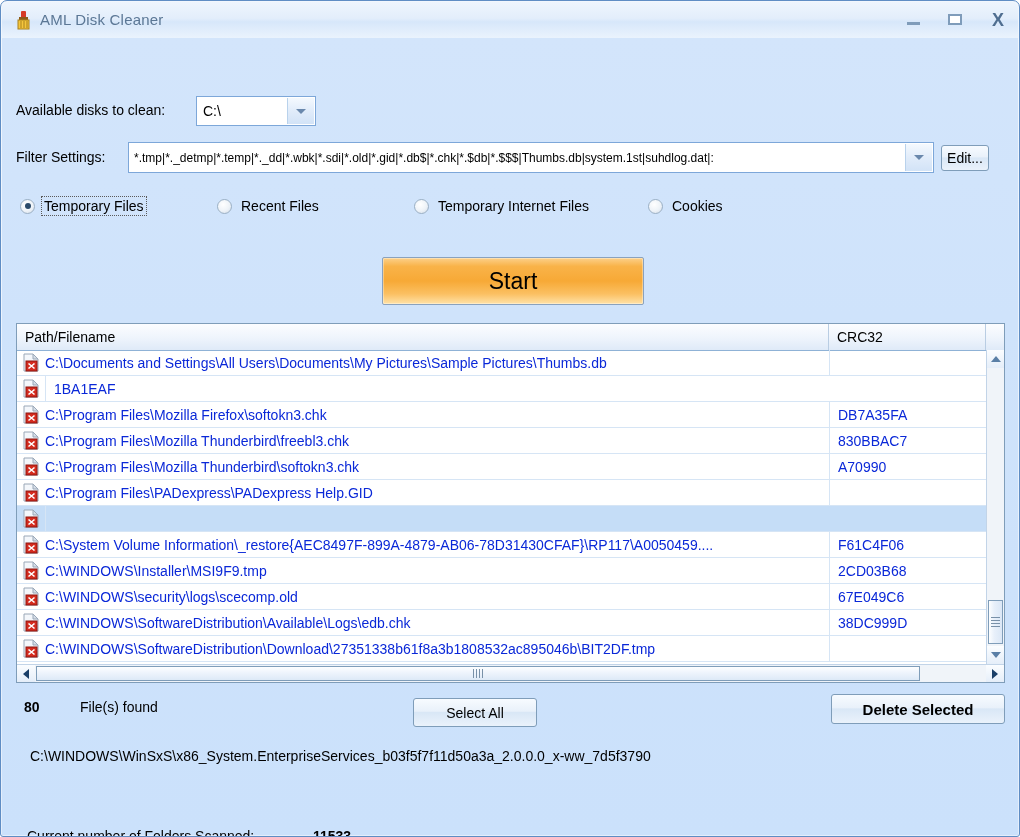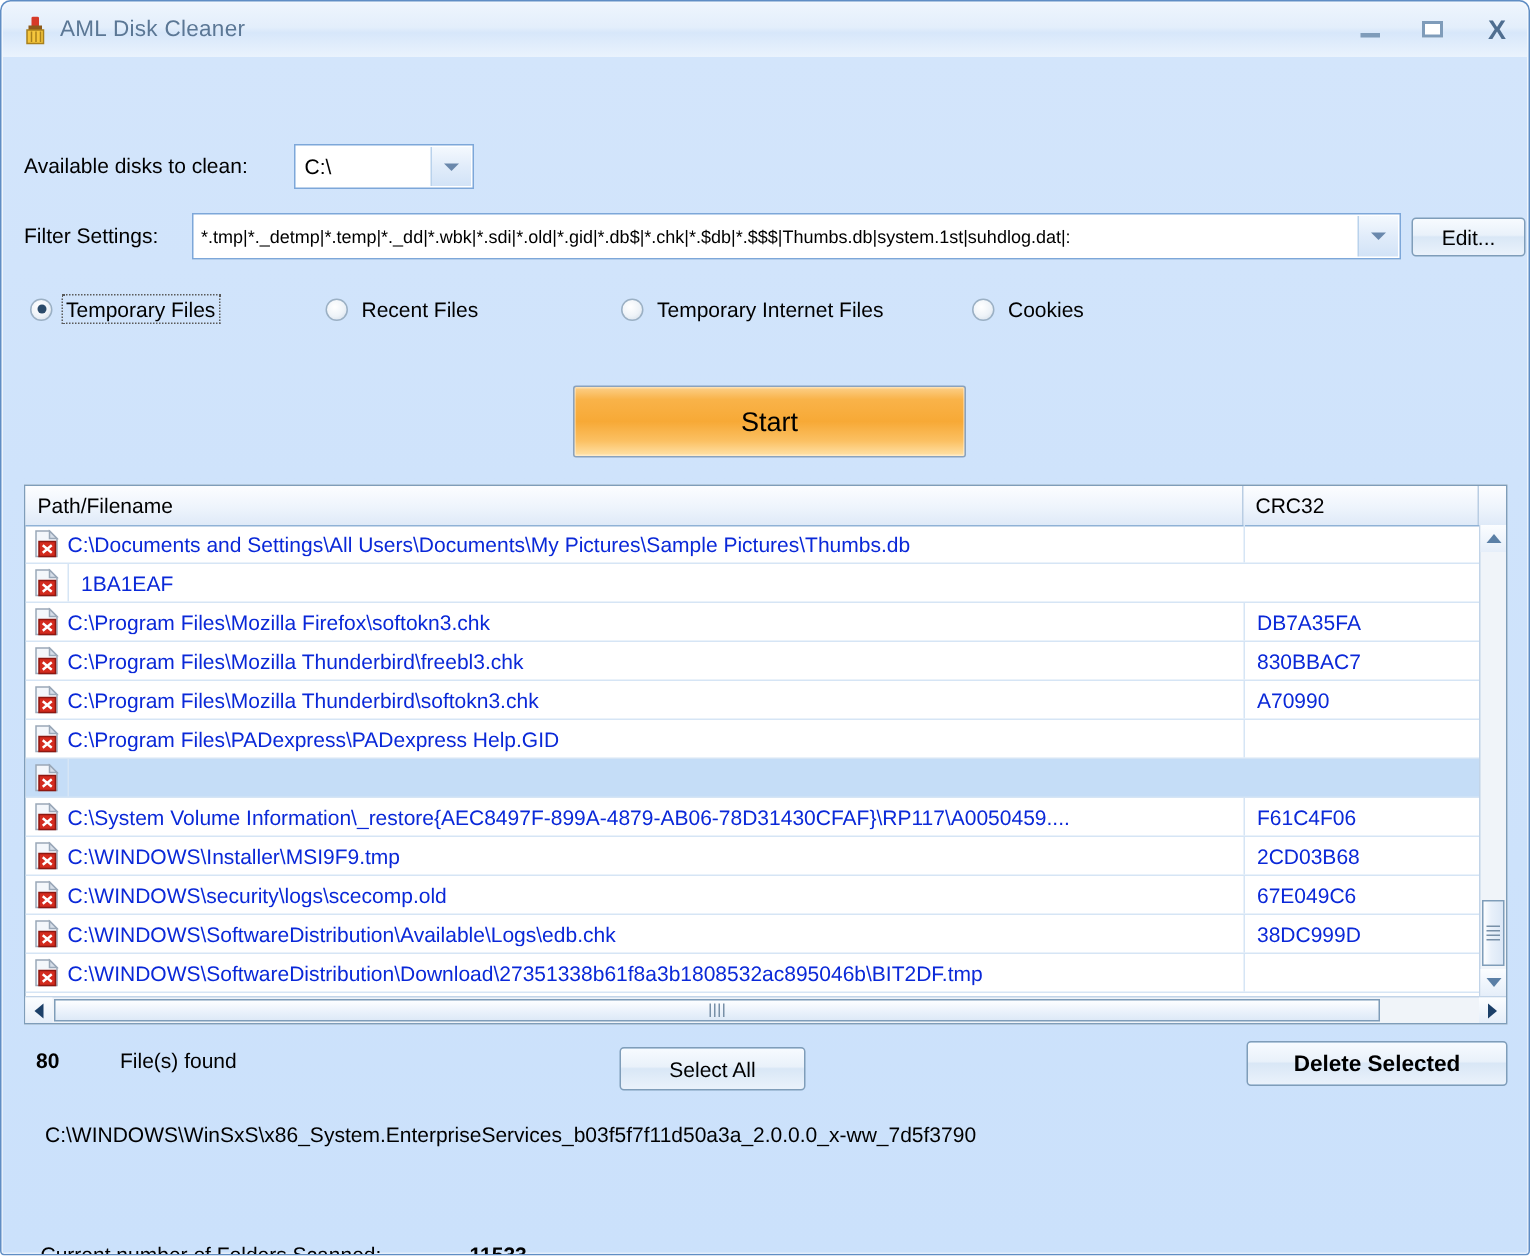--- a/index.html
+++ b/index.html
@@ -153,21 +153,21 @@
     background: linear-gradient(to bottom, #f7fbff 0%, #e9f1fa 45%, #d9e7f6 50%, #eaf2fb 100%);
     border: 1px solid #7f9db9;
     border-radius: 3px;
     box-sizing: border-box;
     display: flex; align-items: center; justify-content: center;
     cursor: default;
   }
   .btn-edit {
     position: absolute;
     left: 939px; top: 107px;
-    width: 76px; height: 26px;
+    width: 48px; height: 26px;
   }
 
   
   .radio-row { position: absolute; left: 0; top: 159px; width: 100%; height: 24px; }
   .radio {
     position: absolute;
     display: flex;
     align-items: center;
     gap: 7px;
   }
@@ -199,21 +199,21 @@
   
   .start-btn {
     position: absolute;
     left: 380px; top: 219px;
     width: 262px; height: 48px;
     background: linear-gradient(to bottom, #fcd08a 0%, #f9b349 18%, #f7a936 50%, #fbc062 78%, #ffe2a8 100%);
     border: 1px solid #8aa2bd;
     border-radius: 2px;
     box-sizing: border-box;
     display: flex; align-items: center; justify-content: center;
-    font-size: 18px;
+    font-size: 23px;
     color: #000;
     cursor: default;
     box-shadow: inset 0 0 0 1px rgba(255,255,255,0.35);
   }
 
   
   .listwrap {
     position: absolute;
     left: 14px; top: 285px;
     width: 989px; height: 360px;

